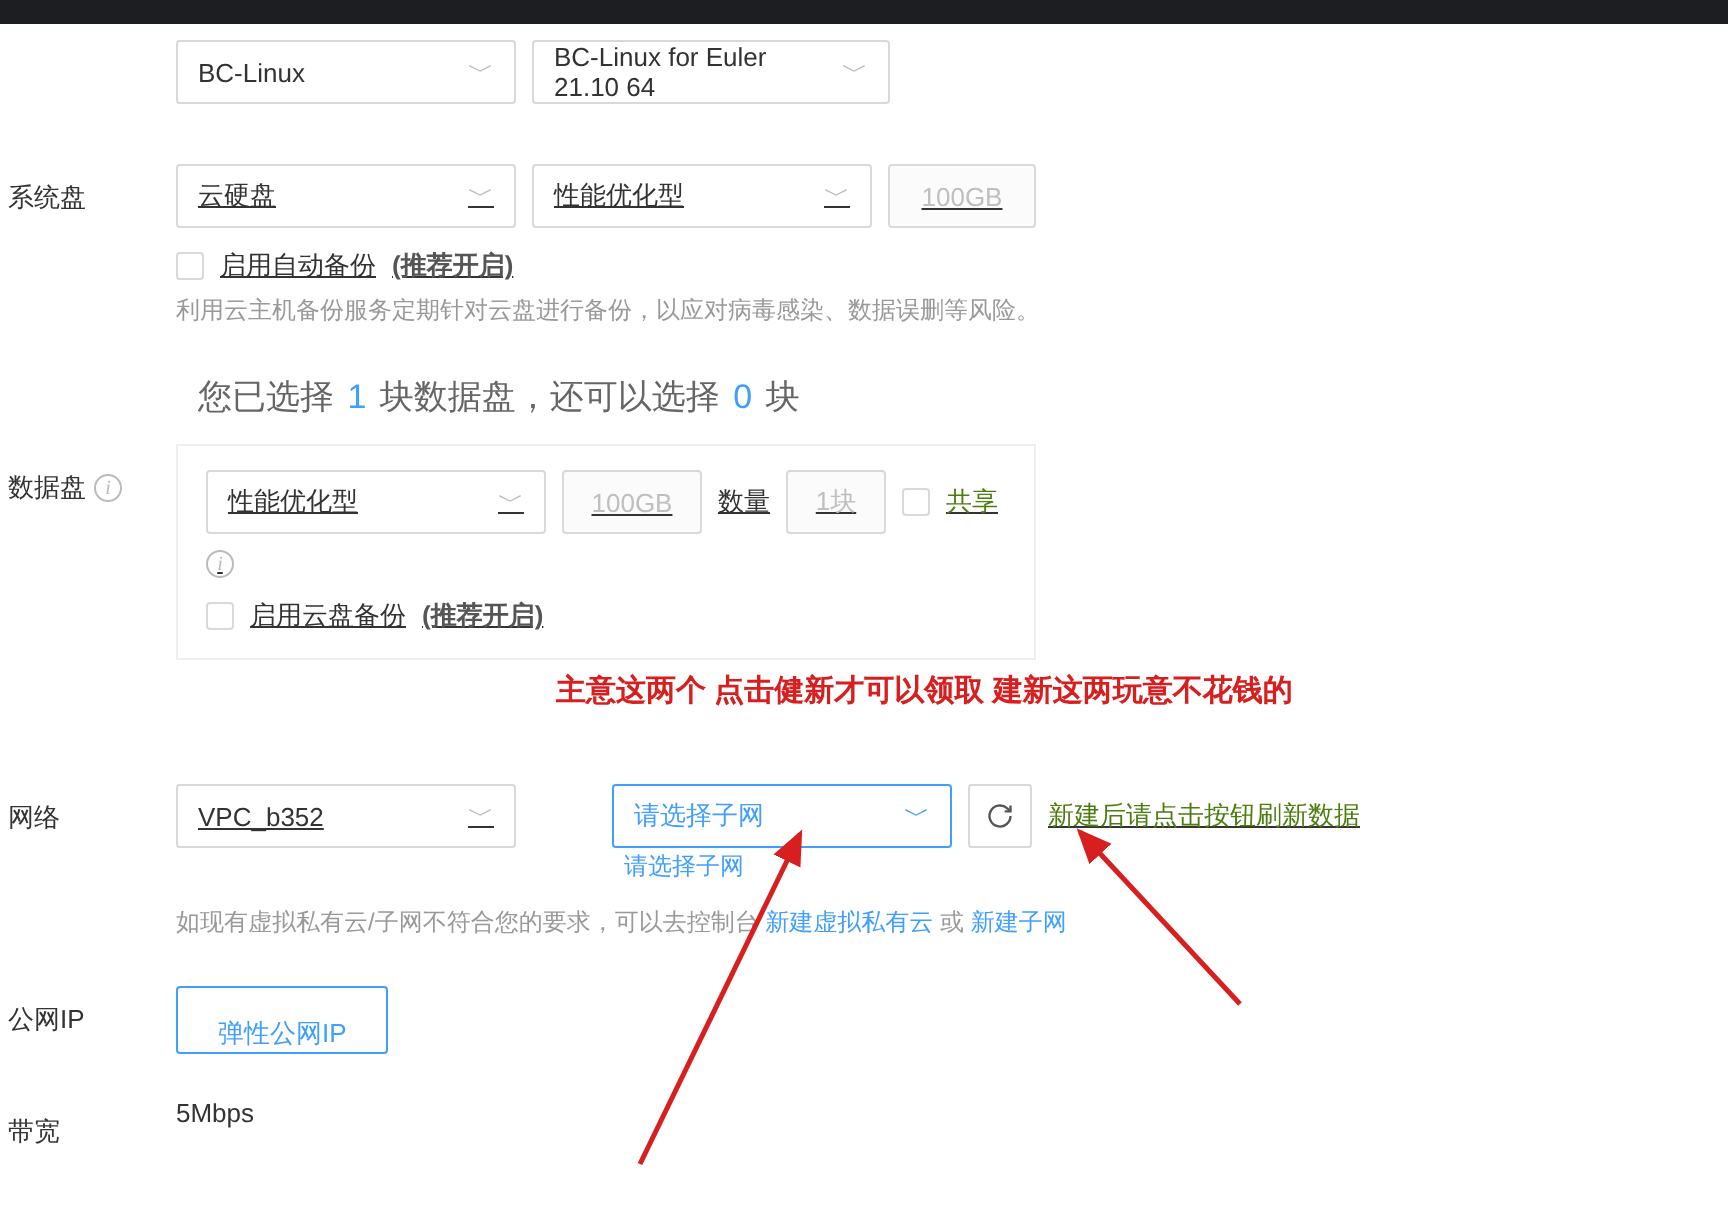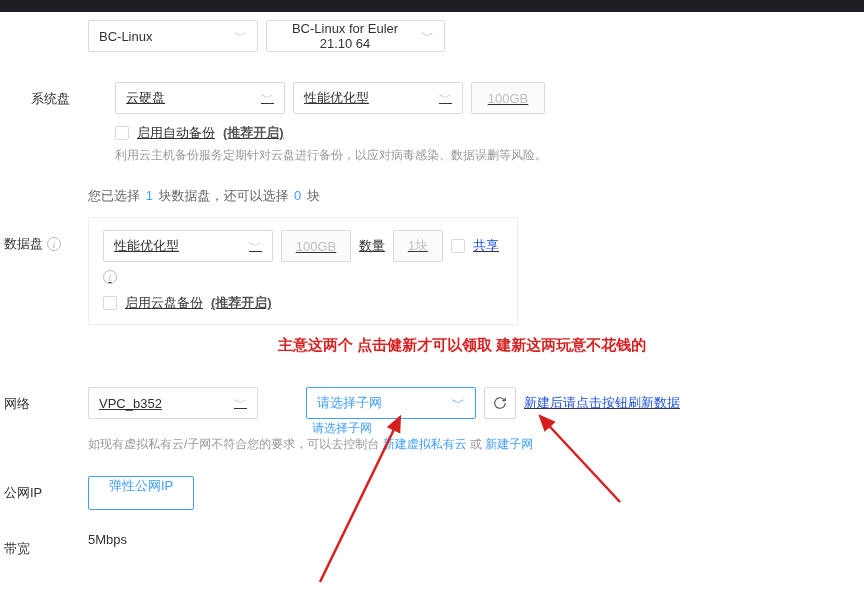--- a/index.html
+++ b/index.html
@@ -2,59 +2,59 @@
 <html><head>
 <meta charset="utf-8">
 <style>
   * { box-sizing: border-box; margin: 0; padding: 0; }
   body { font-family: -apple-system, "PingFang SC", "Microsoft YaHei", Arial, sans-serif; font-size: 13px; color: #333; background: #fff; width: 864px; }
   .topbar { height: 12px; background: #1c1e22; }
   .content { padding: 0 0 0 0; }
   .row { display: flex; align-items: flex-start; padding: 8px 0; }
   .label-col { width: 88px; padding-left: 4px; padding-top: 8px; color: #333; font-size: 13px; }
   .field-col { flex: 1; display: flex; flex-wrap: wrap; align-items: center; gap: 8px; }
-  .mt14 { margin-top: 14px; margin-left: 27px; }
+  .mt14 { margin-top: 14px; }
   .mt6 { margin-top: 6px; }
 
-  .select { position: relative; display: inline-flex; align-items: center; justify-content: space-between; border: 1px solid #d9d9d9; border-radius: 2px; height: 32px; padding: 0 10px; background: #fff; color: #333; cursor: pointer; font-size: 13px; text-align: center; }
+  .select { position: relative; display: inline-flex; align-items: center; justify-content: space-between; border: 1px solid #d9d9d9; border-radius: 2px; height: 32px; padding: 0 10px; background: #fff; color: #333; cursor: pointer; font-size: 13px; }
   .select .caret { margin-left: 8px; color: #bbb; }
   .select.placeholder { color: #bfbfbf; }
   .select.highlight { border-color: #409eff; color: #409eff; }
 
   .w170 { width: 170px; }
   .w180 { width: 179px; }
 
   .input-box { display: inline-flex; align-items: center; justify-content: center; border: 1px solid #d9d9d9; border-radius: 2px; height: 32px; padding: 0 10px; background: #fbfbfb; color: #bfbfbf; font-size: 13px; }
 
   .checkbox { width: 14px; height: 14px; border: 1px solid #d9d9d9; border-radius: 2px; display: inline-block; flex-shrink: 0; }
-  .muted { color: #1d4ed8; }
+  .muted { color: #4d7c0f; }
   .hint { color: #999; font-size: 12px; line-height: 1.6; }
   .bold { font-weight: 600; }
   .link { color: #409eff; cursor: pointer; }
 
   .icon-info { width: 14px; height: 14px; border-radius: 50%; border: 1px solid #bbb; color: #bbb; display: inline-flex; align-items: center; justify-content: center; font-size: 10px; font-family: Georgia, serif; font-style: italic; }
   .icon-info::before { content: "i"; }
 
   .icon-refresh { width: 32px; height: 32px; border: 1px solid #d9d9d9; border-radius: 2px; display: inline-flex; align-items: center; justify-content: center; color: #555; cursor: pointer; font-size: 14px; }
 
   .panel { border: 1px solid #eee; padding: 12px 14px; margin-top: 4px; display: flex; flex-direction: column; gap: 10px; width: 430px; }
 
-  .btn-primary-outline { border: 1px solid #409eff; color: #409eff; background: #fff; height: 34px; padding: 0 20px; border-radius: 2px; display: inline-flex; align-items: flex-start; cursor: pointer; font-size: 13px; }
+  .btn-primary-outline { border: 1px solid #409eff; color: #409eff; background: #fff; height: 34px; padding: 0 20px; border-radius: 2px; display: inline-flex; align-items: flex-end; cursor: pointer; font-size: 13px; }
 
   .summary-bar { margin-top: 30px; padding: 10px 4px 4px 4px; }
   .price { color: #ff4d4f; font-size: 22px; font-weight: 500; }
 
   .ann-red { position: absolute; color: #d71f1f; font-weight: 600; font-size: 15px; pointer-events: none; white-space: nowrap; }
 
   .svg-layer { position: absolute; pointer-events: none; }
 
   .row-line { display: flex; align-items: center; gap: 8px; flex-wrap: wrap; text-decoration: underline; }
   .row-line .txt { color: #333; }
 
-  .data-note { font-size: 13px; color: #666; }
+  .data-note { font-size: 17px; color: #666; margin-left: 11px; }
   .data-note .link { margin: 0 2px; }
 
   .container { position: relative; }
 </style>
 </head>
 <body>
 
 <div class="topbar"></div>
 
 <div class="content container">
@@ -151,21 +151,21 @@
           <div style="position:absolute; left:6px; top:33px; color:#409eff; font-size:12px;">请选择子网</div>
         </div>
         <div class="icon-refresh">
           <svg width="14" height="14" viewBox="0 0 24 24" fill="none" stroke="currentColor" stroke-width="2">
               <path d="M21 12a9 9 0 1 1-3-6.7L21 8"></path>
               <path d="M21 3v5h-5"></path>
             </svg>
         </div>
         <span class="muted">新建后请点击按钮刷新数据</span>
       </div>
-      <div class="hint" style="color:#999; margin-top:6px;">
+      <div class="hint" style="color:#999; margin-top:18px;">
         <span>如现有虚拟私有云/子网不符合您的要求，可以去控制台 </span><span class="link">新建虚拟私有云</span><span> 或 </span><span class="link">新建子网</span>
       </div>
     </div>
   </div>
 
   <div class="row mt6">
     <div class="label-col">公网IP</div>
     <div class="field-col">
       <div class="btn-primary-outline">
         <span>弹性公网IP</span>

